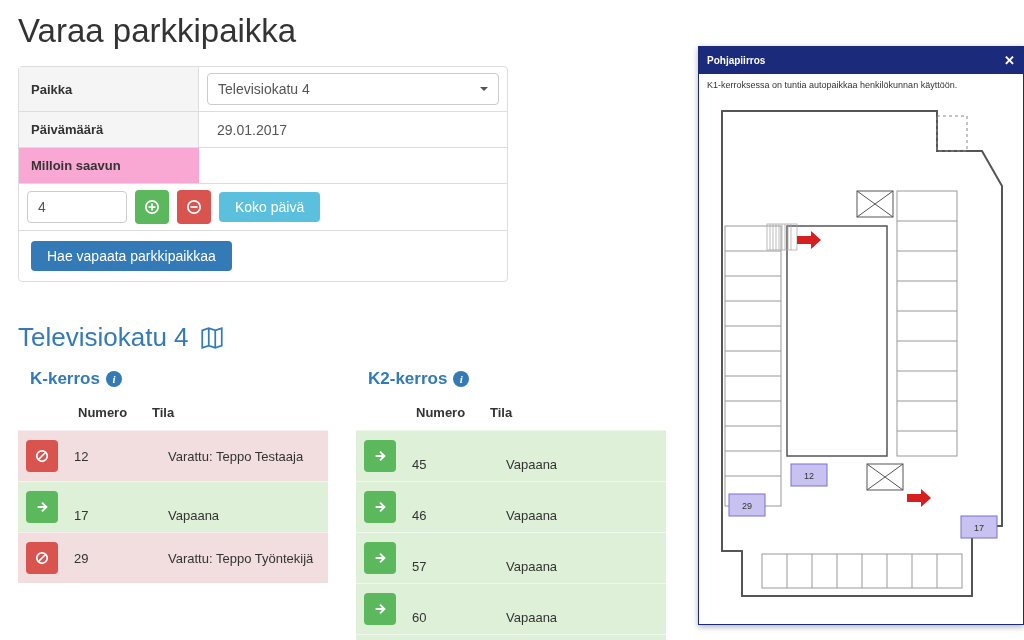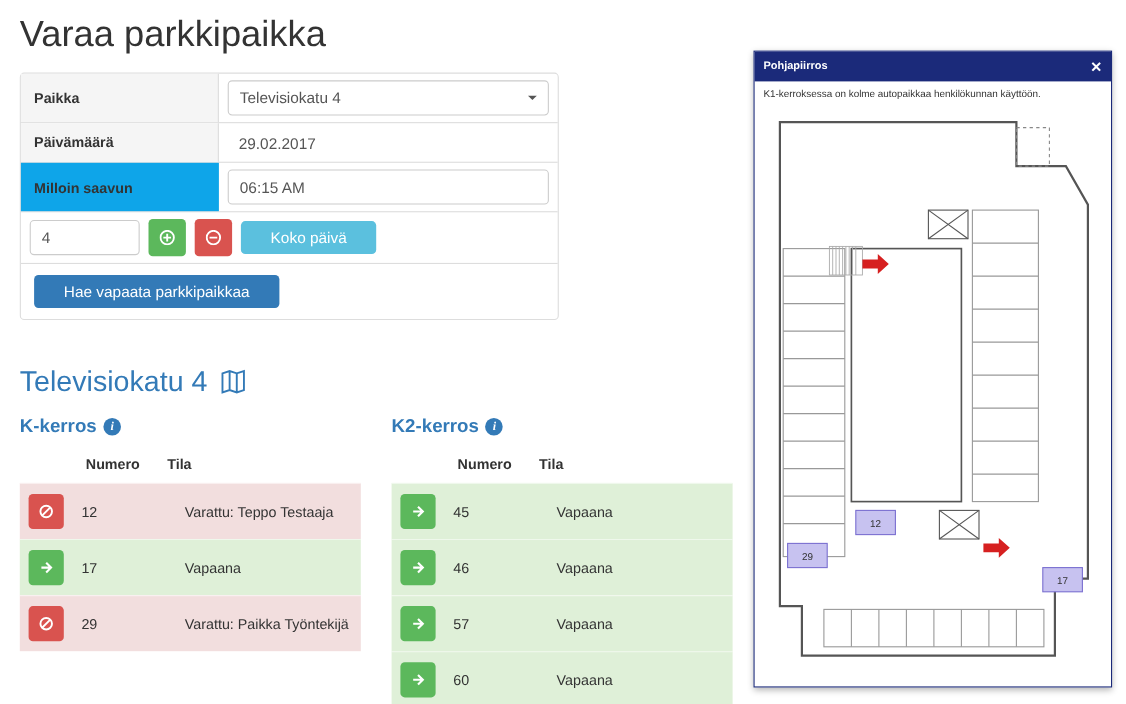--- a/index.html
+++ b/index.html
@@ -2,53 +2,53 @@
 <html><head>
 <meta charset="utf-8">
 <style>
 * { box-sizing: border-box; margin: 0; padding: 0; }
 body { font-family: "Helvetica Neue", Helvetica, Arial, sans-serif; font-size: 14px; color: #333; background: #fff; padding: 10px; }
 h1 { font-size: 33px; font-weight: 500; margin: 2px 0 16px 8px; color: #333; }
 .form-panel { border: 1px solid #ddd; border-radius: 4px; width: 490px; margin-left: 8px; background: #fff; }
 .form-row { display: flex; align-items: center; border-bottom: 1px solid #ddd; }
 .form-row:last-of-type { border-bottom: none; }
 .form-label { width: 180px; padding: 10px 12px; font-weight: 700; background: #f5f5f5; font-size: 13px; border-right: 1px solid #ddd; align-self: stretch; display: flex; align-items: center; }
-.form-label.nobg { background: #0ea5e9; border-right: none; }
+.form-label.nobg { background: #f9a8d4; border-right: none; }
 .form-control-cell { flex: 1; padding: 6px 8px; display: flex; gap: 8px; align-items: center; }
 .select-wrap { width: 100%; border: 1px solid #ccc; border-radius: 4px; padding: 7px 26px 7px 10px; font-size: 14px; color: #555; background: #fff; position: relative; }
 .select-caret { position: absolute; right: 10px; top: 50%; transform: translateY(-50%); border-left: 4px solid transparent; border-right: 4px solid transparent; border-top: 4px solid #555; }
 .text-input { width: 100%; border: 1px solid #ccc; border-radius: 4px; padding: 7px 10px; font-size: 14px; color: #555; background: #fff; }
 .num-input { width: 100px; border: 1px solid #ccc; border-radius: 4px; padding: 7px 10px; font-size: 14px; color: #555; background: #fff; }
 .static-val { padding-left: 10px; color: #555; }
-.btn { border: none; border-radius: 4px; padding: 7px 27px; font-size: 14px; color: #fff; cursor: pointer; display: inline-flex; align-items: center; justify-content: center; }
+.btn { border: none; border-radius: 4px; padding: 7px 16px; font-size: 14px; color: #fff; cursor: pointer; display: inline-flex; align-items: center; justify-content: center; }
 .btn-sq { width: 34px; height: 34px; padding: 0; }
 .btn-success { background: #5cb85c; }
 .btn-danger { background: #d9534f; }
 .btn-info { background: #5bc0de; }
 .btn-primary { background: #337ab7; }
 .form-footer { padding: 10px 12px; text-decoration: underline; }
 .results { margin-top: 28px; padding: 12px 8px; }
 .loc-title { color: #337ab7; font-size: 26px; font-weight: 400; display: flex; align-items: center; gap: 10px; }
 .cols { display: flex; gap: 28px; margin-top: 16px; }
 .col { width: 310px; }
-.floor-head { color: #337ab7; font-size: 17px; font-weight: 700; display: flex; align-items: center; gap: 6px; margin-bottom: 10px; }
+.floor-head { color: #337ab7; font-size: 17px; font-weight: 700; display: flex; align-items: center; gap: 6px; margin-bottom: 10px; margin-left: 12px; }
 .spot-head { display: flex; font-weight: 700; font-size: 13px; padding: 6px 4px 10px; }
 .sh-btn { width: 56px; }
 .sh-num { width: 74px; }
 .sh-state { flex: 1; }
 .spot-row { display: flex; align-items: center; padding: 9px 8px; border-top: 1px solid rgba(255,255,255,.5); font-size: 13px; }
-.spot-row.free { background: #dff0d8; }
+.spot-row.free { background: #dff0d8; align-items: flex-end; }
 .spot-row.taken { background: #f2dede; }
 .sr-btn { width: 48px; }
 .sr-num { width: 70px; }
 .sr-state { flex: 1; margin-left: 24px; }
 .icon-btn { width: 32px; height: 32px; border-radius: 4px; display: flex; align-items: center; justify-content: center; color: #fff; }
 .ib-go { background: #5cb85c; }
 .ib-no { background: #d9534f; }
-.floorplan { position: absolute; top: 46px; right: 13px; width: 326px; border: 1px solid #1b2a7a; background: #fff; font-size: 10px; box-shadow: 0 2px 6px rgba(0,0,0,.3); }
+.floorplan { position: absolute; top: 46px; right: 0; width: 326px; border: 1px solid #1b2a7a; background: #fff; font-size: 10px; box-shadow: 0 2px 6px rgba(0,0,0,.3); }
 .fp-head { background: #1b2a7a; color: #fff; padding: 6px 8px; font-weight: 700; display: flex; justify-content: space-between; align-items: center; }
 .fp-sub { padding: 6px 8px 2px; color: #333; font-size: 9px; }
 .fp-body { padding: 4px 8px 8px; }
 .map-icon-svg { width: 26px; height: 26px; }
 .info-circle { width: 16px; height: 16px; border-radius: 50%; background: #337ab7; color: #fff; font-size: 11px; font-weight: 700; display: inline-flex; align-items: center; justify-content: center; font-family: Georgia, serif; font-style: italic; }
 svg.icon { width: 14px; height: 14px; }
 .floorplan svg { display: block; }
 </style>
 </head>
 <body>
@@ -61,28 +61,25 @@
     <div class="form-control-cell">
       <div class="select-wrap">
         <span>Televisiokatu 4</span>
         <span class="select-caret"></span>
       </div>
     </div>
   </div>
   <div class="form-row">
     <div class="form-label">Päivämäärä</div>
     <div class="form-control-cell">
-      <span class="static-val">29.02.2017</span>
+      <span class="static-val">29.01.2017</span>
     </div>
   </div>
   <div class="form-row">
     <div class="form-label nobg">Milloin saavun</div>
-    <div class="form-control-cell">
-      <input class="text-input" value="06:15 AM" style="">
-    </div>
   </div>
   <div class="form-row">
     <div class="form-control-cell">
       <input class="num-input" value="4" style="">
       <button class="btn btn-success btn-sq">
         <svg class="icon" viewBox="0 0 16 16">
             <circle cx="8" cy="8" r="7" fill="none" stroke="#fff" stroke-width="2"></circle>
             <path d="M8 4v8M4 8h8" stroke="#fff" stroke-width="2"></path>
           </svg>
       </button>
@@ -144,21 +141,21 @@
       <div class="spot-row taken">
         <div class="sr-btn">
             <div class="icon-btn ib-no">
               <svg class="icon" viewBox="0 0 16 16">
                 <circle cx="8" cy="8" r="6" fill="none" stroke="#fff" stroke-width="2"></circle>
                 <path d="M4 12 L12 4" stroke="#fff" stroke-width="2"></path>
               </svg>
             </div>
           </div>
         <div class="sr-num">29</div>
-        <div class="sr-state">Varattu: Paikka Työntekijä</div>
+        <div class="sr-state">Varattu: Teppo Työntekijä</div>
       </div>
     </div>
 
     <div class="col">
       <div class="floor-head">
         <span>K2-kerros</span>
         <span class="info-circle">i</span>
       </div>
       <div class="spot-head">
         <div class="sh-btn"></div>
@@ -216,21 +213,21 @@
       </div>
     </div>
   </div>
 </div>
 
 <div class="floorplan">
   <div class="fp-head">
     <span>Pohjapiirros</span>
     <span style="cursor:pointer;font-size:13px;">✕</span>
   </div>
-  <div class="fp-sub">K1-kerroksessa on kolme autopaikkaa henkilökunnan käyttöön.</div>
+  <div class="fp-sub">K1-kerroksessa on tuntia autopaikkaa henkilökunnan käyttöön.</div>
   <div class="fp-body">
     <svg viewBox="0 0 300 520" width="300" height="520">
 
       <path d="M15 15 H230 V55 H275 L295 90 V430 H265 V500 H35 V455 H15 Z" fill="none" stroke="#555" stroke-width="2"></path>
 
       <path d="M230 20 H260 V55 H230 Z" fill="none" stroke="#888" stroke-width="1" stroke-dasharray="3 3"></path>
 
       <rect x="80" y="130" width="100" height="230" fill="none" stroke="#555" stroke-width="1.5"></rect>
 
       <g stroke="#999" stroke-width="1">

